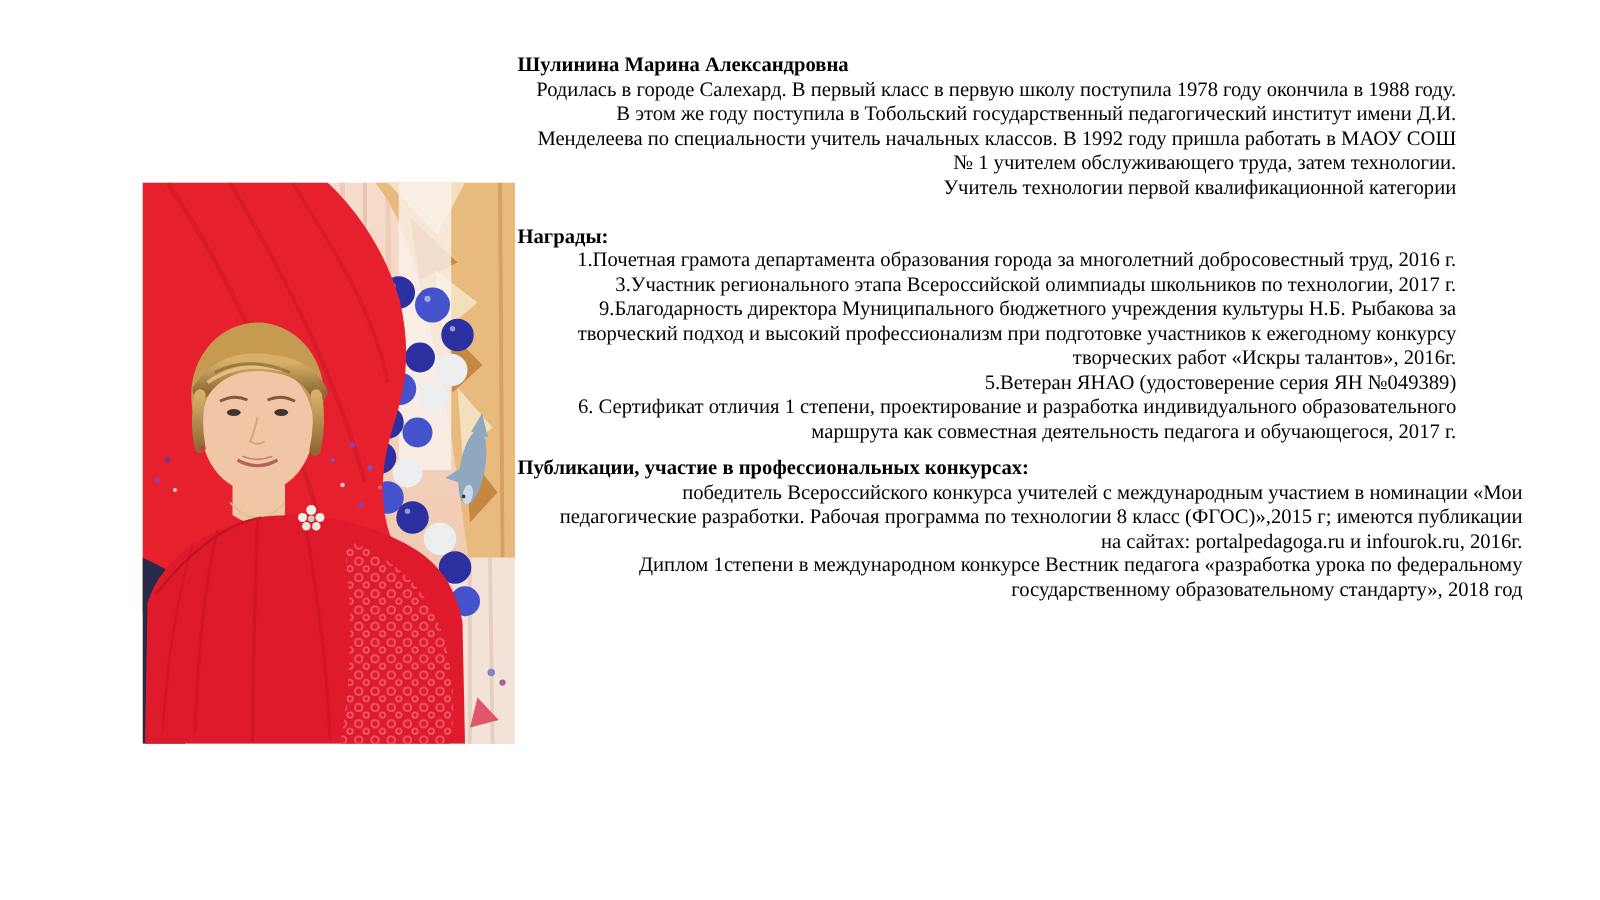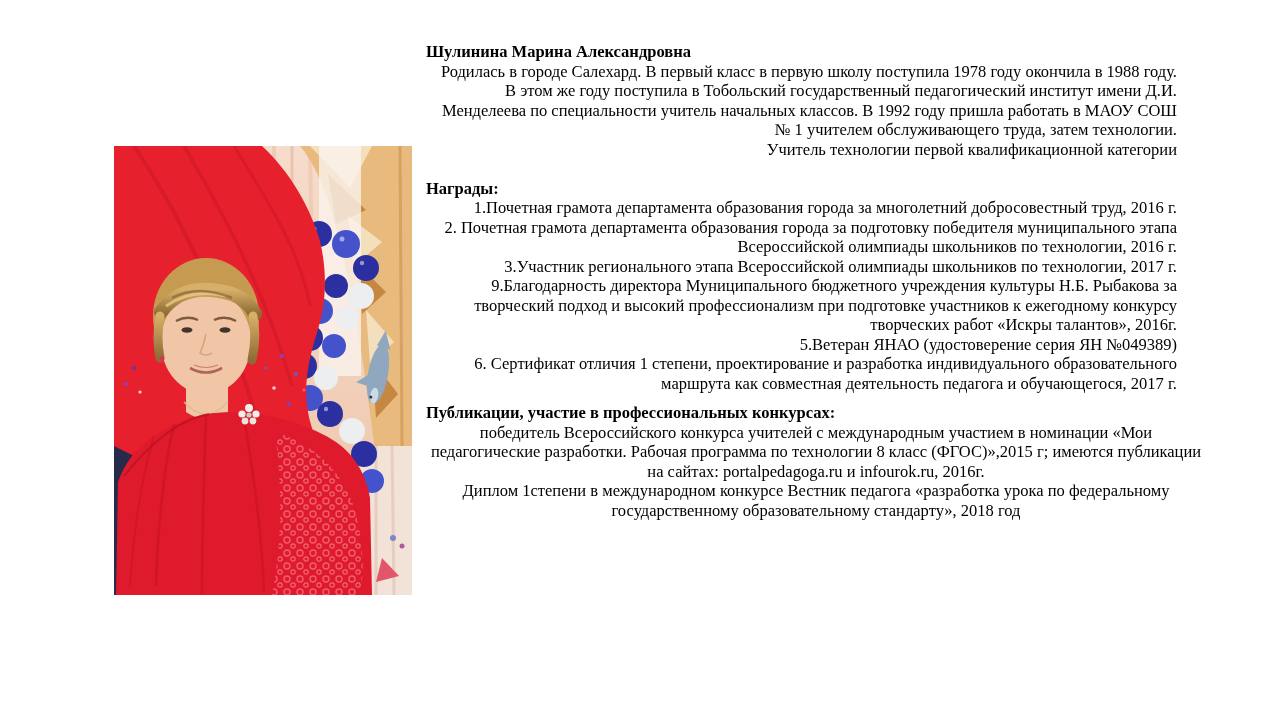--- a/index.html
+++ b/index.html
@@ -1,27 +1,27 @@
 <!DOCTYPE html>
 <html style="--page_background: #ffffff; --text: #000000; --photo_red: #e7202e; --photo_red_dark: #bf1021; --dress_red: #df1a2c; --curtain_pink: #f2cfc0; --curtain_pink_dark: #e2af97; --curtain_gold: #e9ba7d; --curtain_gold_light: #f4dfbd; --curtain_gold_dark: #c58742; --curtain_light_bottom: #f2e2d8; --lit_band: #faf3ee; --balloon_blue: #2b2f9f; --balloon_blue_light: #4453cc; --balloon_white: #eceef0; --skin: #f1c6a6; --hair: #c79a52; --hair_dark: #8a6433; --dark_figure: #272b49; --dolphin: #8fa8bf;"><head>
 <meta charset="utf-8">
 <style>
   html,body{margin:0;padding:0;background:#ffffff;}
   .slide{position:relative;width:1280px;height:720px;background:#fff;overflow:hidden;
          font-family:"Liberation Serif","DejaVu Serif",serif;color:#000;}
   .photo{position:absolute;left:114px;top:146px;width:298px;height:449px;margin:0;}
   .photo svg{display:block;width:100%;height:100%;}
-  .text-col{position:absolute;left:426px;top:42px;width:751px;
+  .text-col{position:absolute;left:414px;top:42px;width:751px;
             font-size:16.5px;line-height:19.5px;}
   .text-col h1,.text-col h2{font-size:16.5px;line-height:19.5px;font-weight:bold;margin:0;}
   .text-col p{margin:0;text-align:right;}
   .just{text-align:justify;}
   .blank{height:19.5px;}
   .halfblank{height:10px;}
-  .pubs p{text-align:center;width:780px;}
+  .pubs p{text-align:right;width:780px;margin-left:24px;}
   
   .f-red{fill:var(--photo_red)}
   .f-dress{fill:var(--dress_red)}
   .f-gold{fill:var(--curtain_gold)} .f-goldl{fill:var(--curtain_gold_light)} .f-goldd{fill:var(--curtain_gold_dark)}
   .f-band{fill:var(--lit_band)}
   .f-bblue{fill:var(--balloon_blue)} .f-bbluel{fill:var(--balloon_blue_light)} .f-bwhite{fill:var(--balloon_white)}
   .f-skin{fill:var(--skin)} .f-hair{fill:var(--hair)}
   .f-navy{fill:var(--dark_figure)} .f-dolphin{fill:var(--dolphin)}
   .f-lightcurtain{fill:var(--curtain_light_bottom)}
 </style>
@@ -178,21 +178,20 @@
   </figure>
 
   <main class="text-col">
     <h1>Шулинина Марина Александровна</h1>
     <p class="just">Родилась в городе Салехард. В первый класс в первую школу поступила 1978 году окончила в 1988 году. В этом же году поступила в Тобольский государственный педагогический институт имени Д.И. Менделеева по специальности учитель начальных классов. В 1992 году пришла работать в МАОУ СОШ № 1 учителем обслуживающего труда, затем технологии.</p>
     <p>Учитель технологии первой квалификационной категории</p>
     <div class="blank"></div>
     <h2>Награды:</h2>
     <div>
         <p class="just">1.Почетная грамота департамента образования города за многолетний добросовестный труд, 2016 г.</p>
-        <p class="just">2. Почетная грамота департамента образования города за подготовку победителя муниципального этапа Всероссийской олимпиады школьников по технологии, 2016 г.</p>
         <p class="just">3.Участник регионального этапа Всероссийской олимпиады школьников по технологии, 2017 г.</p>
         <p class="just">9.Благодарность директора Муниципального бюджетного учреждения культуры Н.Б. Рыбакова за творческий подход и высокий профессионализм при подготовке участников к ежегодному конкурсу творческих работ «Искры талантов», 2016г.</p>
         <p class="just">5.Ветеран ЯНАО (удостоверение серия ЯН №049389)</p>
         <p class="just">6. Сертификат отличия 1 степени, проектирование и разработка индивидуального образовательного маршрута как совместная деятельность педагога и обучающегося, 2017 г.</p>
       </div>
     <div class="halfblank"></div>
     <h2>Публикации, участие в профессиональных конкурсах:</h2>
     <div class="pubs">
         <p>победитель Всероссийского конкурса учителей с международным участием в номинации «Мои педагогические разработки. Рабочая программа по технологии 8 класс (ФГОС)»,2015 г; имеются публикации на сайтах: portalpedagoga.ru и infourok.ru, 2016г.</p>
         <p>Диплом 1степени в международном конкурсе Вестник педагога «разработка урока по федеральному государственному образовательному стандарту», 2018 год</p>

